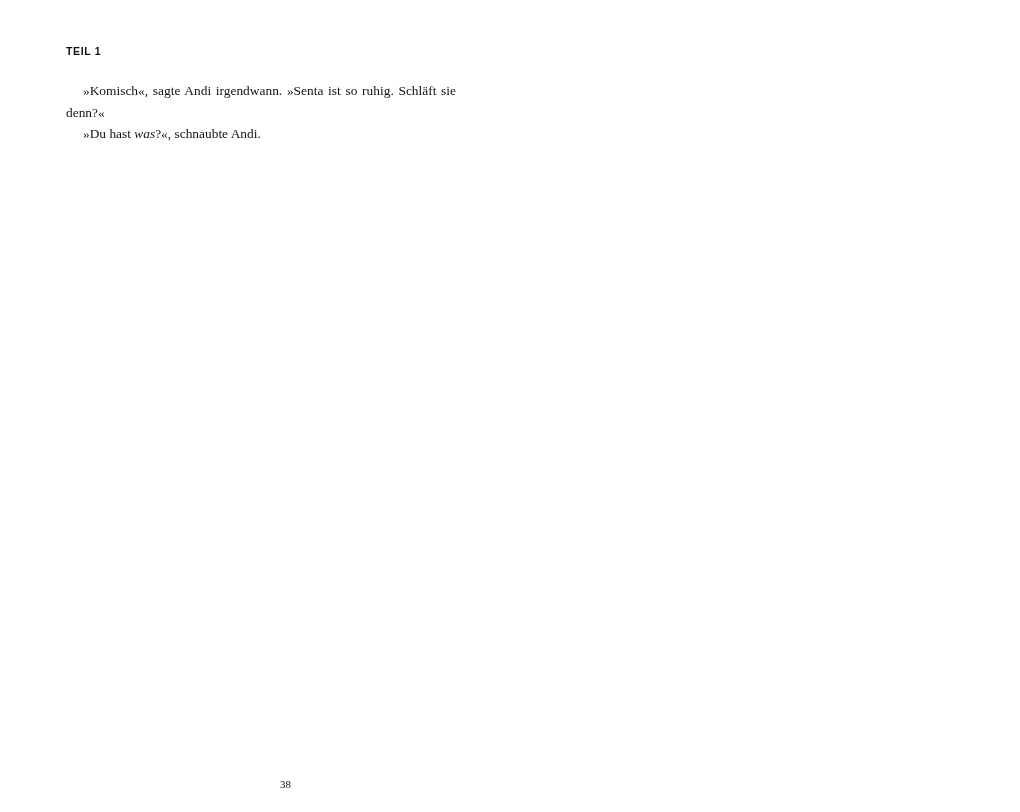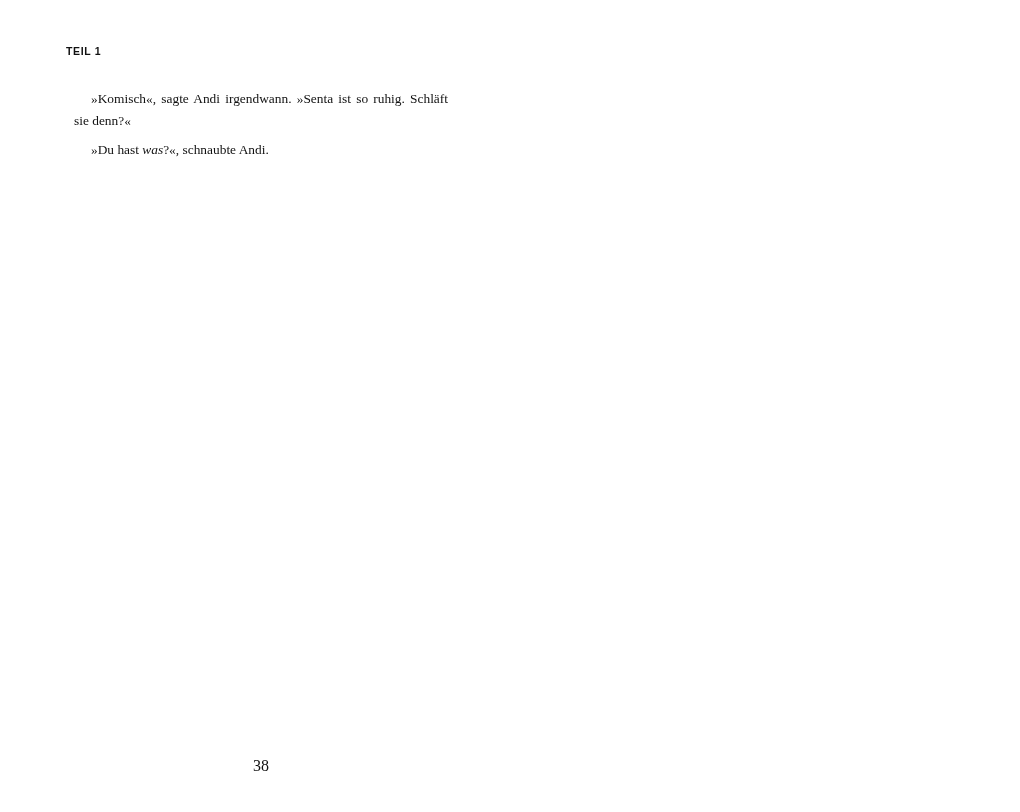--- a/index.html
+++ b/index.html
@@ -44,35 +44,35 @@
     position: absolute;
     left: 66px;
     top: 80px;
     width: 390px;
     font-size: 13.4px;
     line-height: 21.5px;
     text-align: justify;
     text-justify: inter-word;
   }
   .body-left p, .body-right p {
-    margin: 8px;
+    margin: 0;
   }
   .indent {
     text-indent: 17px;
   }
   em {
     font-style: italic;
   }
   .folio {
     position: absolute;
-    top: 757px;
-    font-size: 16px;
+    top: 778px;
+    font-size: 11px;
     color: #111111;
     width: 60px;
-    text-align: center;
+    text-align: right;
   }
   .folio-left {
     left: 231px;
   }
 </style>
 </head>
 <body>
 
 <div class="spread">
 

